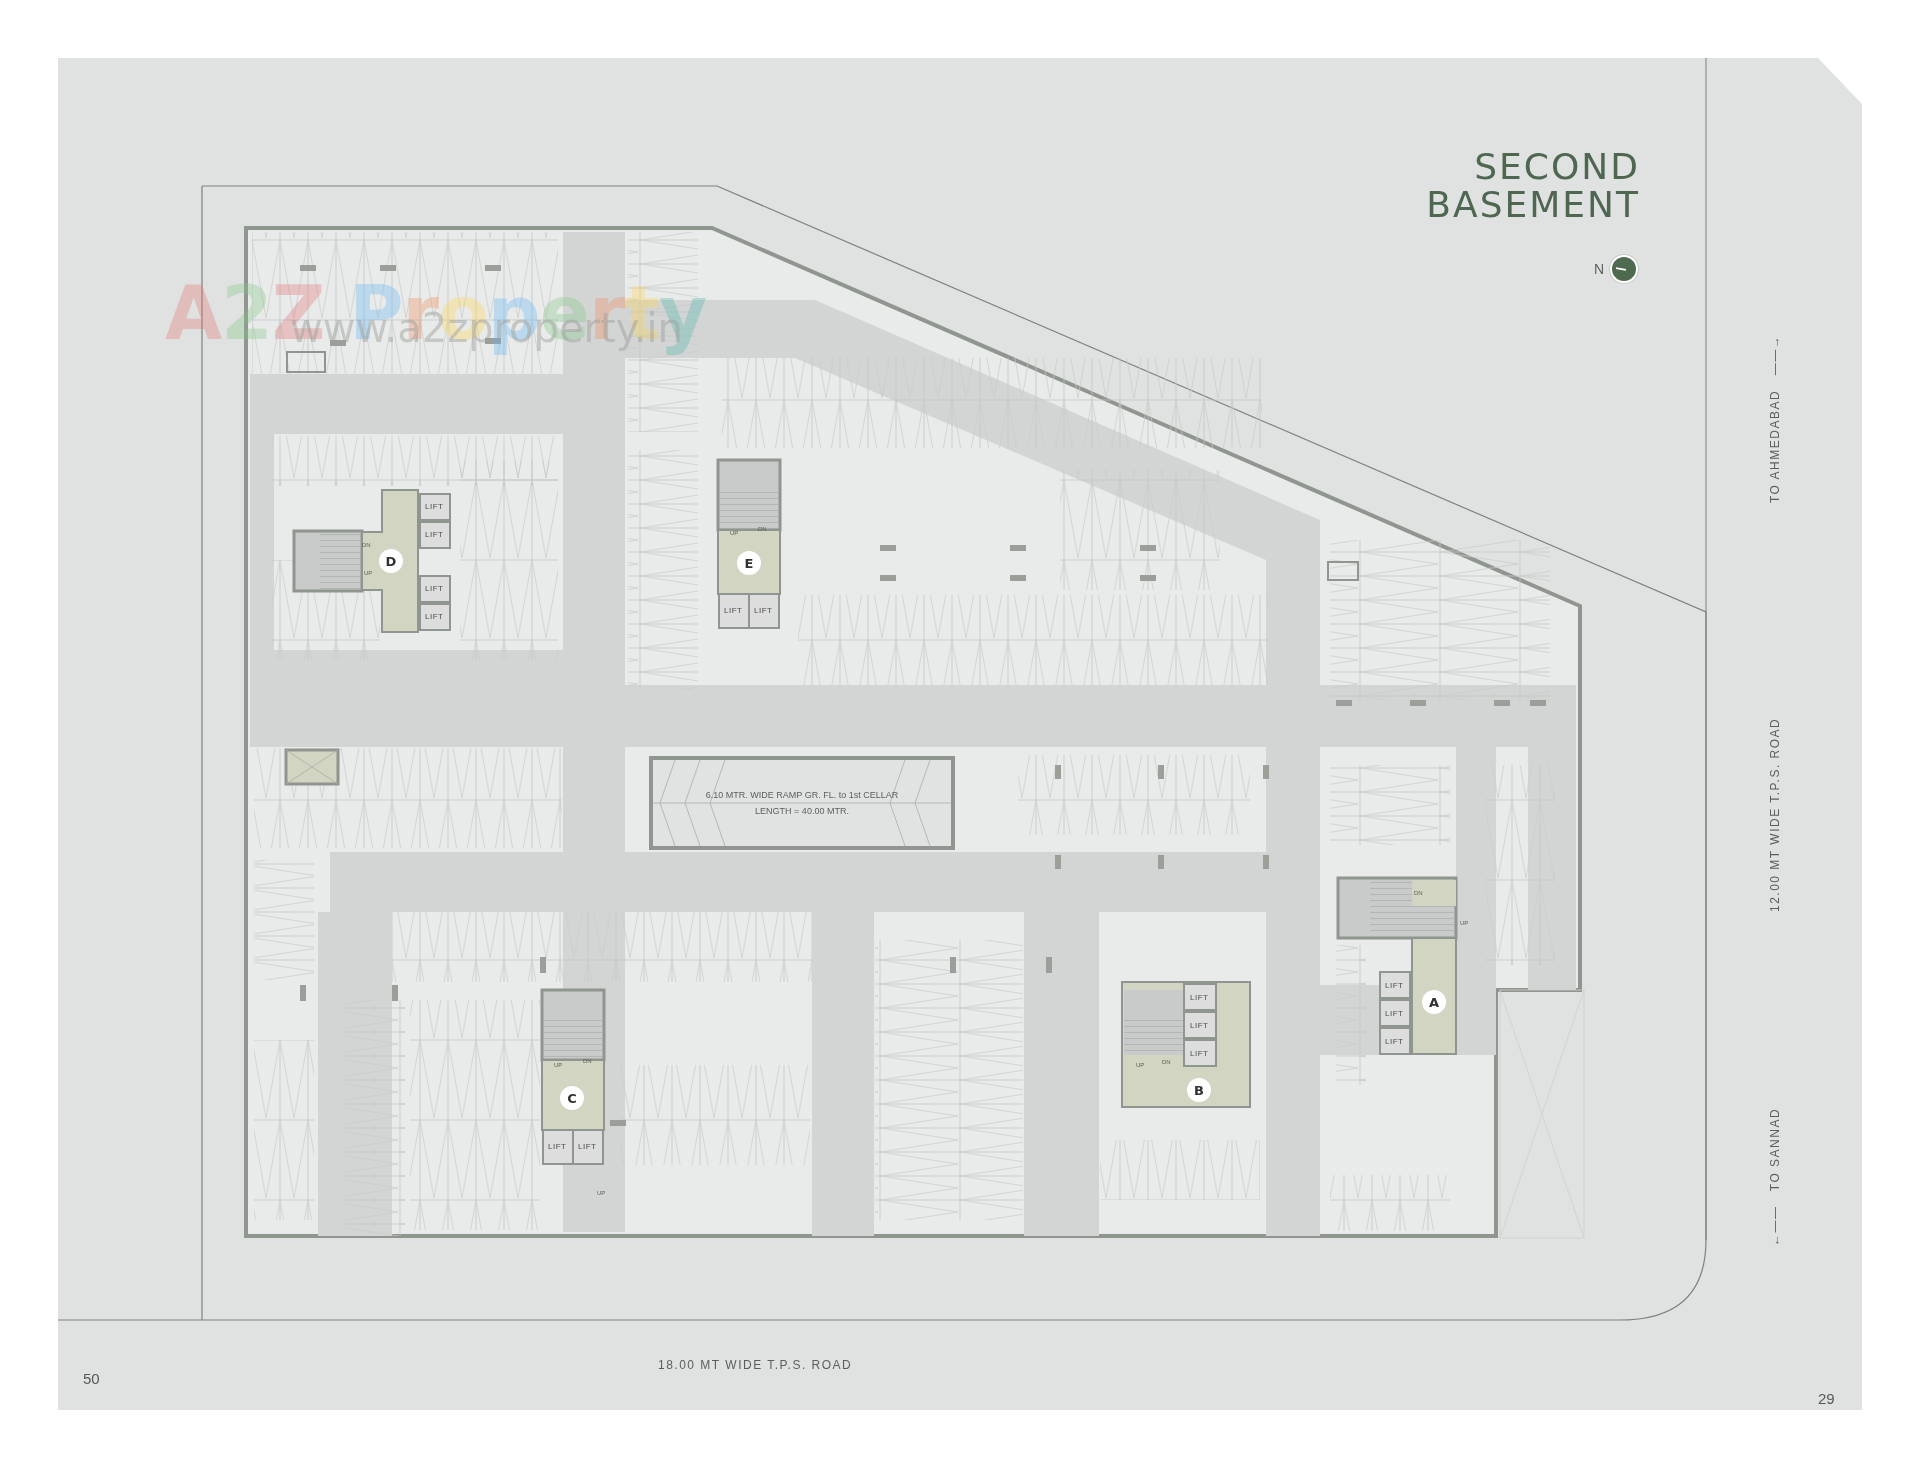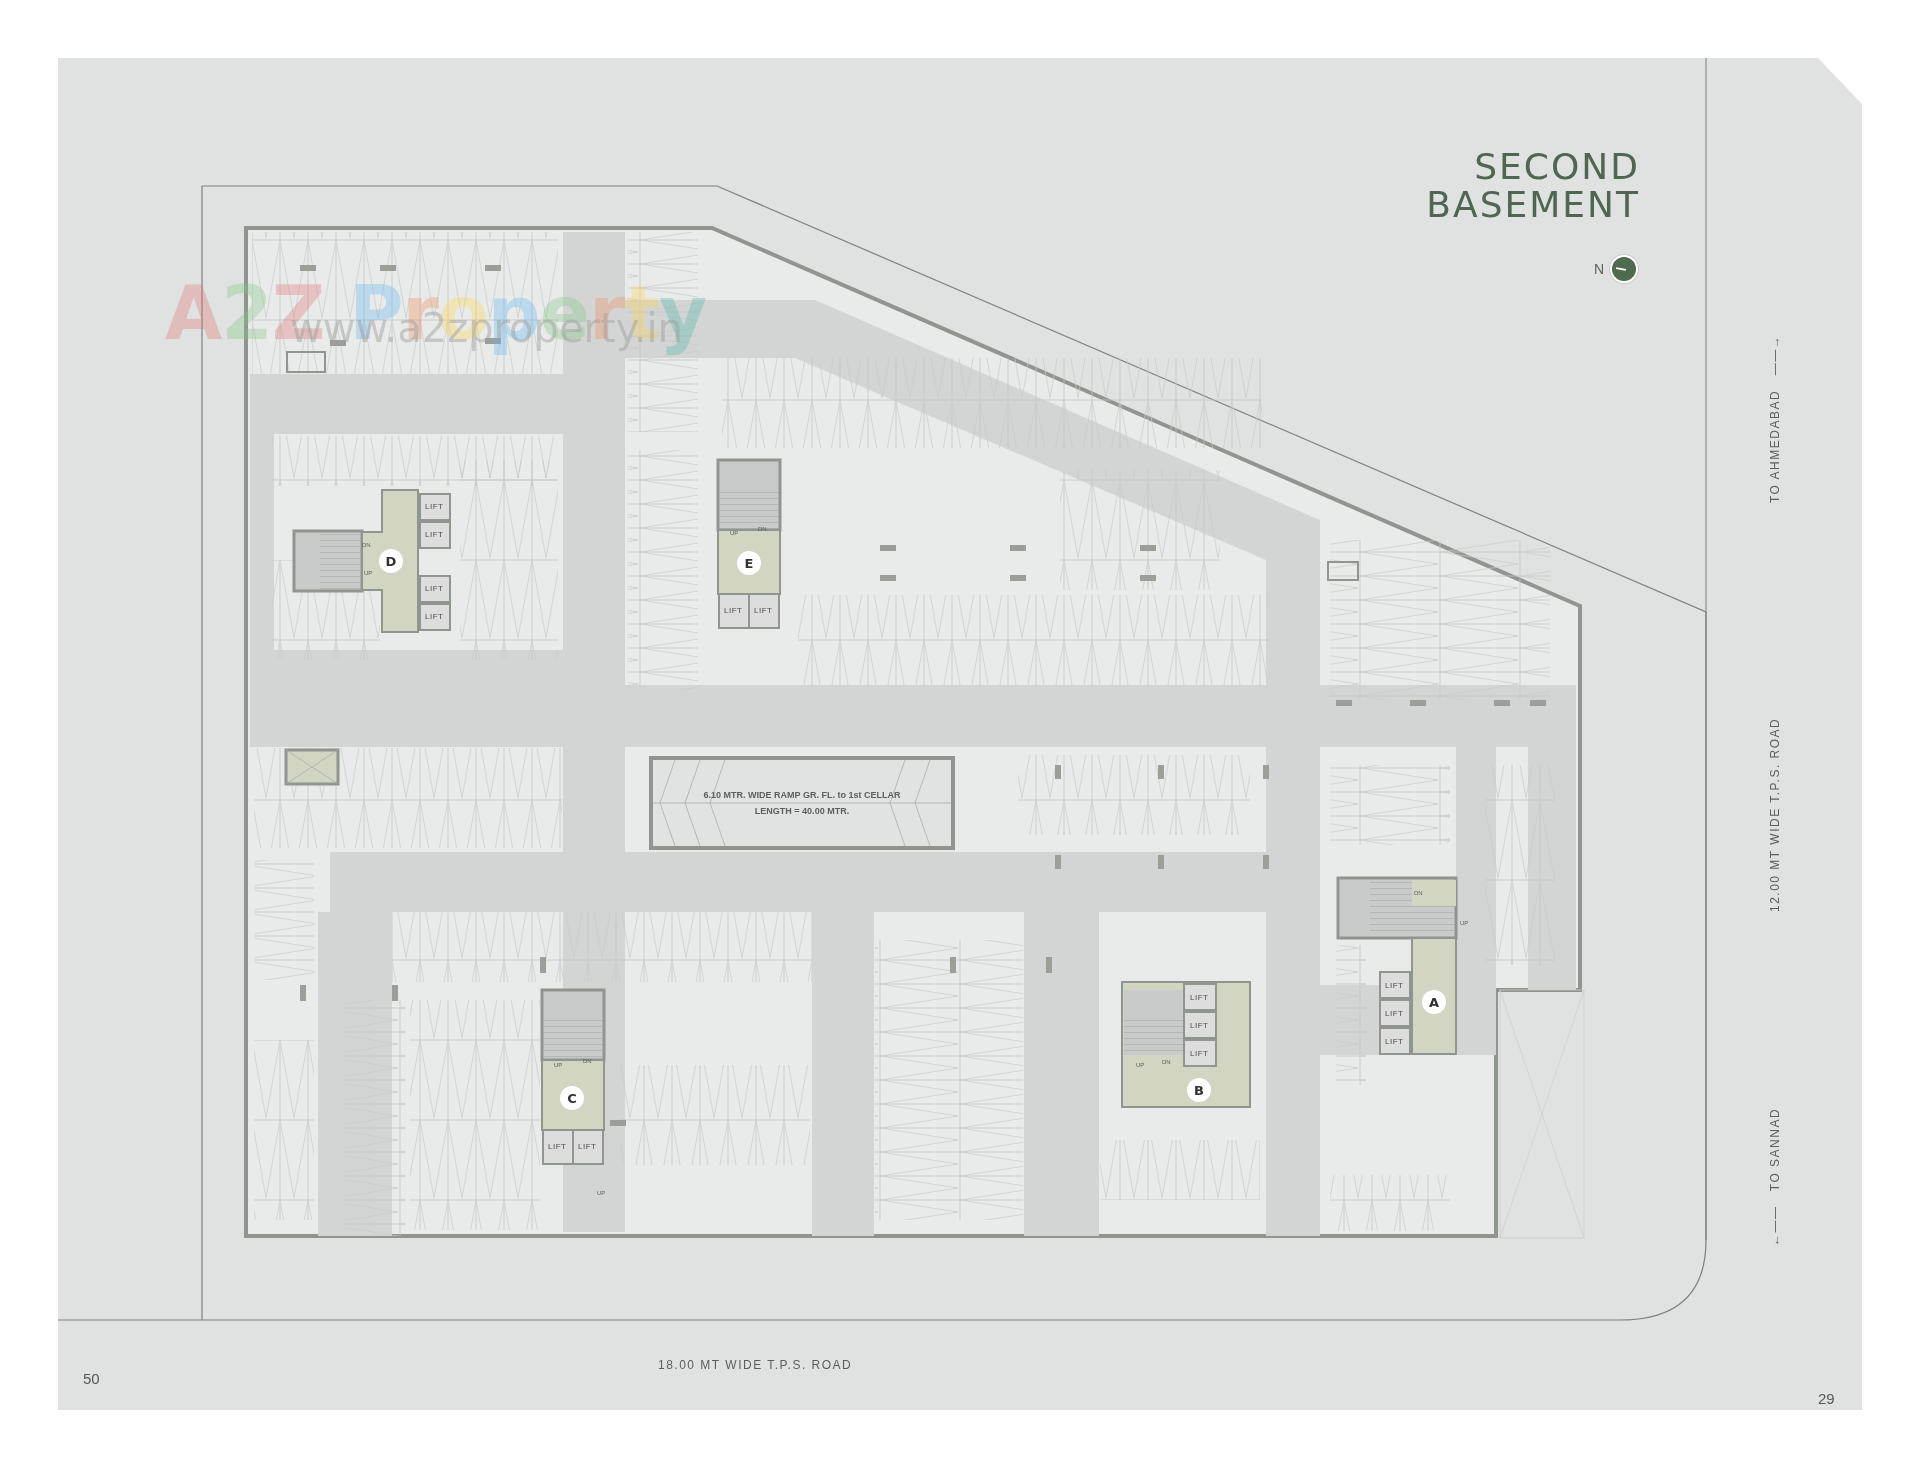--- a/index.html
+++ b/index.html
@@ -6,21 +6,21 @@
   body { width: 1920px; height: 1469px; position: relative; overflow: hidden; font-family: "Liberation Sans", sans-serif; }
   #sheet { position: absolute; left: 0; top: 0; width: 1920px; height: 1469px; }
   .page-num { position: absolute; font-size: 15px; color: #555a55; font-family: "Liberation Sans", sans-serif; }
   .road-label { position: absolute; font-size: 12px; letter-spacing: 1.5px; color: #5b5f5b; font-family: "Liberation Sans", sans-serif; white-space: nowrap; }
   .vert { transform-origin: left top; transform: rotate(-90deg); }
   .title { position: absolute; right: 280px; top: 148px; text-align: right; color: #4f6651; font-family: "DejaVu Sans", sans-serif; font-size: 36px; line-height: 38px; letter-spacing: 2px; font-weight: normal; }
   .north { position: absolute; left: 1594px; top: 255px; display: flex; align-items: center; gap: 6px; }
   .north-label { font-size: 14px; color: #5d625d; font-family: "Liberation Sans", sans-serif; }
   .north-dot { width: 24px; height: 24px; border-radius: 50%; background: #4e6a4f; border: 2px solid #ffffff; box-shadow: 0 0 0 1px #c8cbc8; position: relative; }
   .north-dot::after { content: ""; position: absolute; left: 4px; top: 11px; width: 10px; height: 2px; background: #fff; transform: rotate(10deg); }
-  .ramp-text { position: absolute; font-size: 9px; color: #5c605c; text-align: center; font-family: "Liberation Sans", sans-serif; line-height: 20px; font-weight: bold; }
+  .ramp-text { position: absolute; font-size: 9px; color: #5c605c; text-align: center; font-family: "Liberation Sans", sans-serif; line-height: 20px; }
   .core-label { position: absolute; width: 24px; height: 24px; border-radius: 50%; background: #ffffff; color: #2f332f; font-weight: bold; font-size: 13px; display: flex; align-items: center; justify-content: center; font-family: "DejaVu Sans", sans-serif; }
   .lift-text { position: absolute; font-size: 8px; color: #4a4e4a; font-family: "Liberation Sans", sans-serif; letter-spacing: 0.5px; }
   .tiny { position: absolute; font-size: 6px; color: #5b5f5b; font-family: "Liberation Sans", sans-serif; }
   .watermark { position: absolute; left: 165px; top: 270px; font-family: "DejaVu Sans", sans-serif; font-weight: bold; font-size: 74px; letter-spacing: -1px; opacity: 0.33; pointer-events: none; }
   .watermark span { display: inline-block; }
   .watermark-url { position: absolute; left: 290px; top: 305px; font-family: "DejaVu Sans", sans-serif; font-size: 40px; color: #9a9d9a; opacity: 0.45; pointer-events: none; }
 </style>
 </head>
 <body>
 

